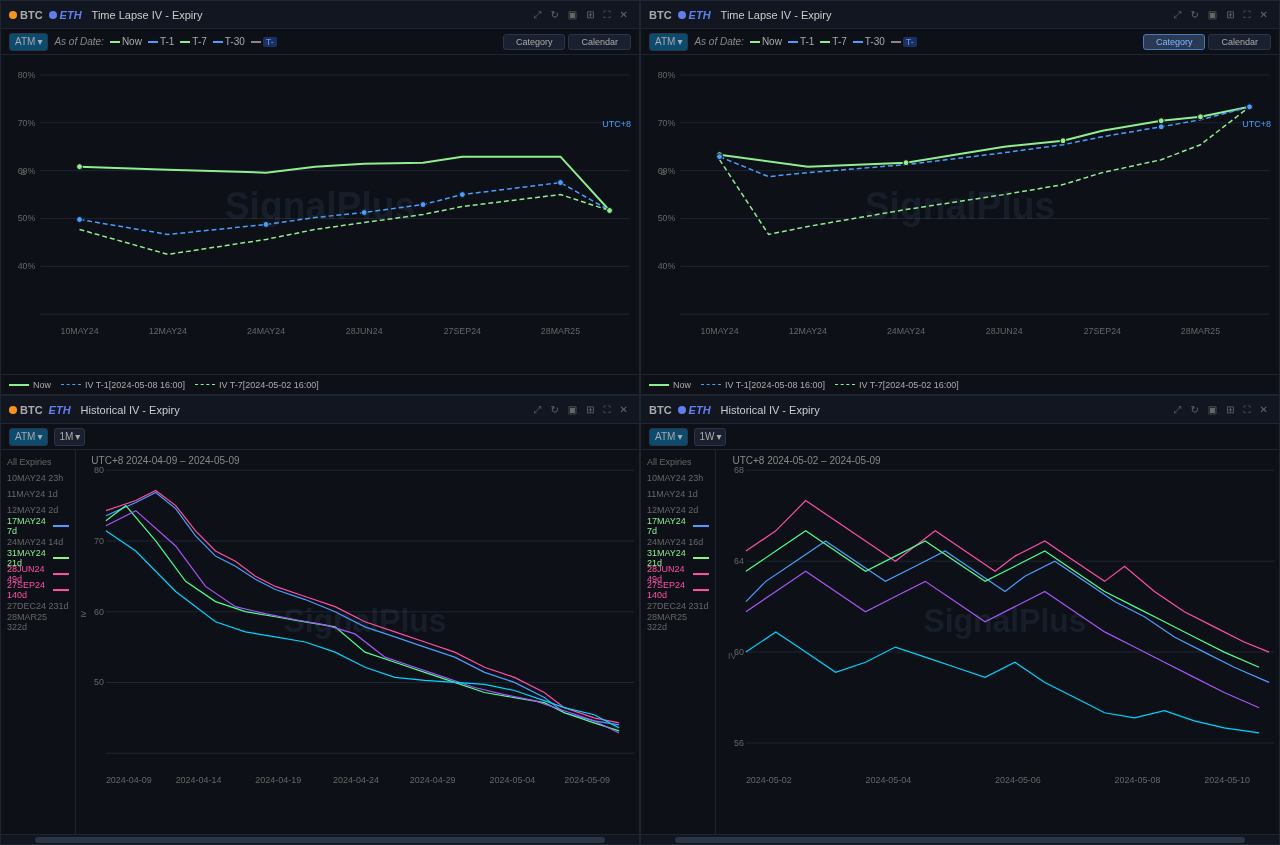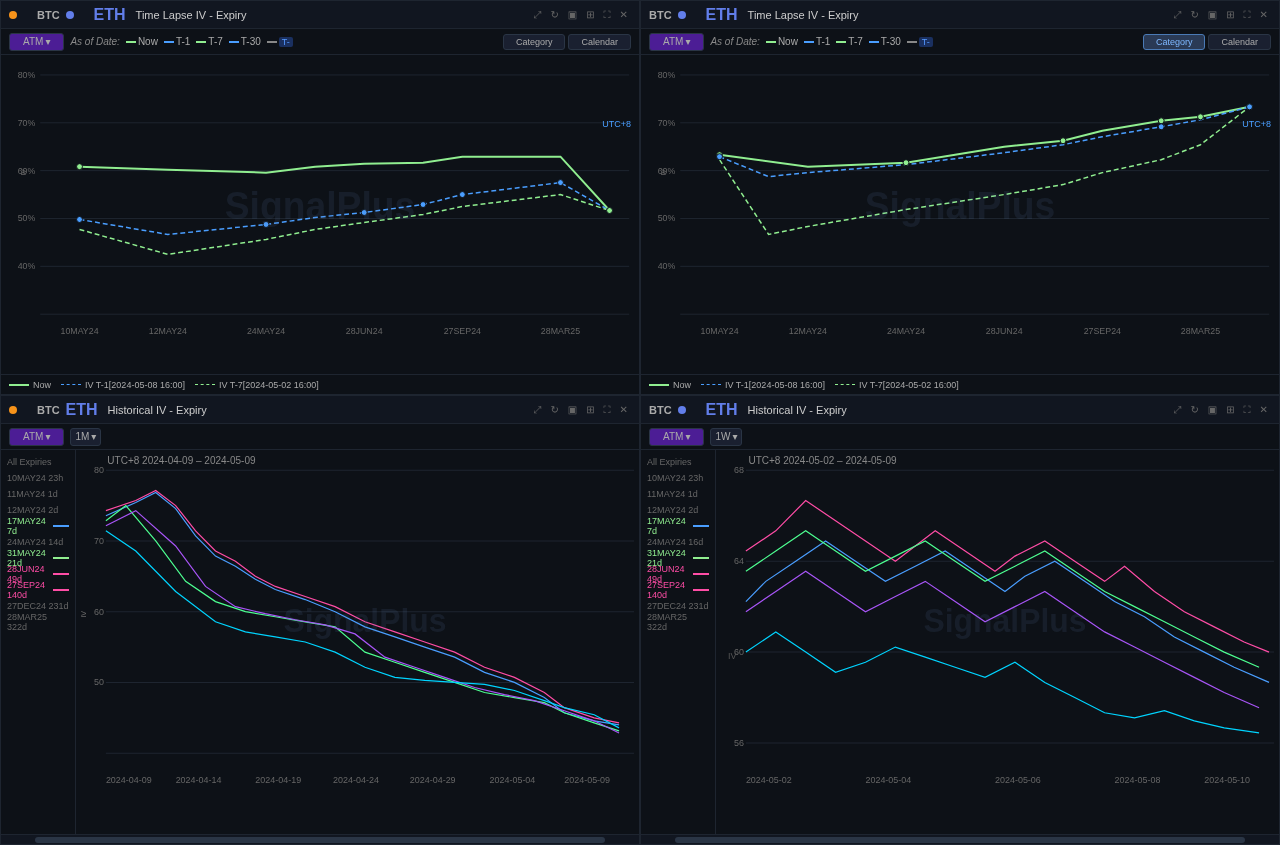--- a/index.html
+++ b/index.html
@@ -33,50 +33,50 @@
       padding: 4px 8px;
       background: #111620;
       border-bottom: 1px solid #1e2530;
       gap: 6px;
       height: 28px;
       flex-shrink: 0;
     }
     .coin-badge {
       display: flex;
       align-items: center;
-      gap: 20px;
+      gap: 3px;
       font-size: 11px;
       font-weight: bold;
     }
     .btc-dot { width:8px;height:8px;border-radius:50%;background:#f7931a;display:inline-block;}
     .eth-dot { width:8px;height:8px;border-radius:50%;background:#627eea;display:inline-block;}
     .coin-label-btc { color: #aaa; font-size:11px; }
-    .coin-label-eth { color: #627eea; font-size:16px; }
+    .coin-label-eth { color: #627eea; font-size:11px;font-style:italic; }
     .panel-title { color:#ccc; font-size:11px; margin-left:4px; }
     .header-icons { margin-left:auto; display:flex; gap:3px; align-items:center; }
     .icon-btn {
       color:#666; font-size:10px; cursor:pointer; padding:1px 3px;
       background:none; border:none; display:flex; align-items:center;
     }
     .toolbar {
       display: flex;
       align-items: center;
       padding: 3px 8px;
       background: #0d1117;
       border-bottom: 1px solid #1e2530;
       gap: 6px;
       height: 26px;
       flex-shrink: 0;
       flex-wrap: nowrap;
     }
     .atm-select {
-      background: #4c1d95;
+      background: #0c4a6e;
       border: 1px solid #2a3545;
       color: #aaa;
-      padding: 1px 13px;
+      padding: 1px 5px;
       font-size: 10px;
       border-radius: 3px;
       height: 18px;
       display: flex; align-items: center; gap: 2px;
     }
     .date-label { color:#888; font-size:10px;font-style:italic; }
     .checkbox-item { display:flex; align-items:center; gap:2px; font-size:10px; color:#aaa; }
     .cb-now { width:10px;height:2px;background:#90ee90;display:inline-block; }
     .cb-t1 { width:10px;height:2px;background:#4a9eff;display:inline-block; }
     .cb-t7 { width:10px;height:2px;background:#90ee90;display:inline-block; border-top:1px dashed #90ee90; }

